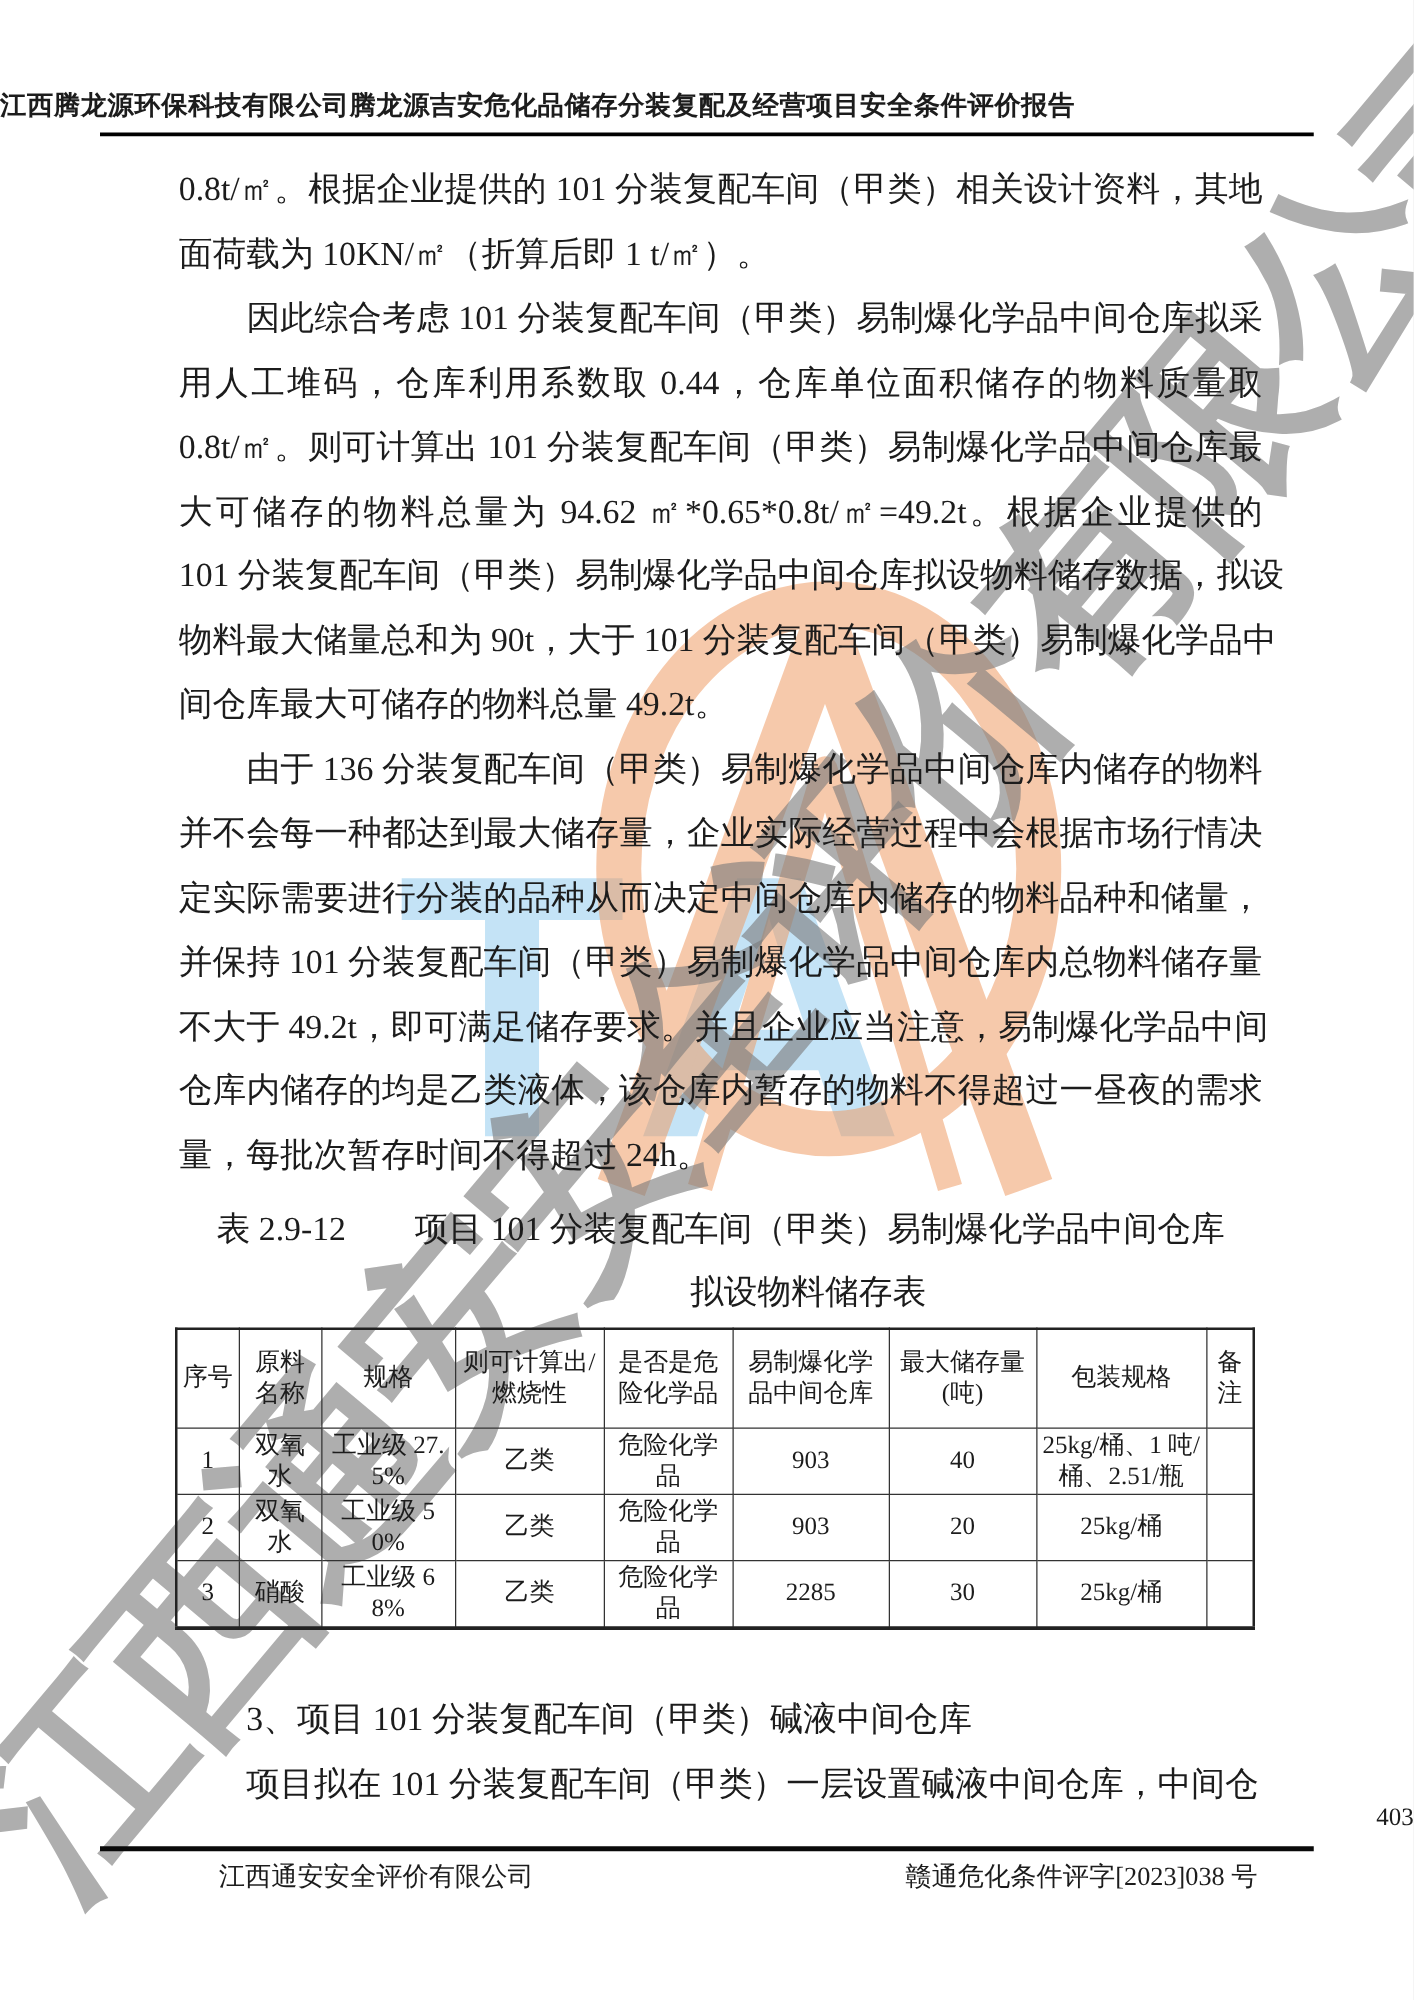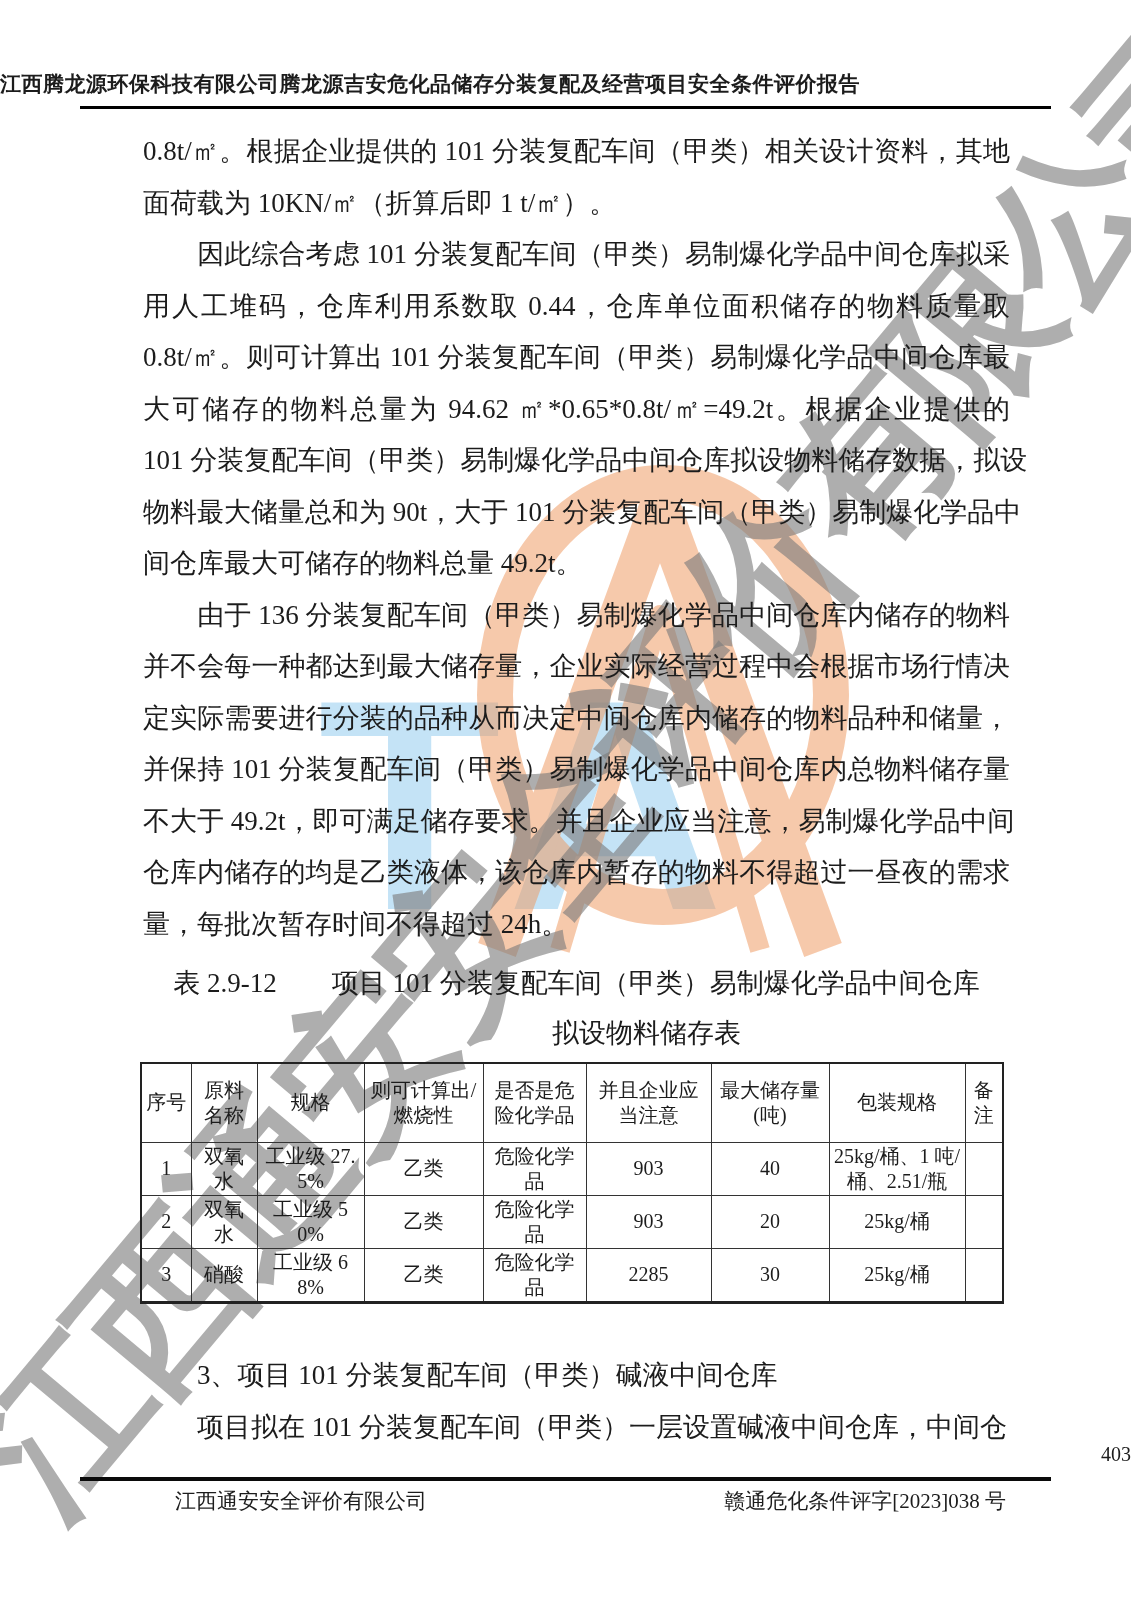--- a/index.html
+++ b/index.html
@@ -133,21 +133,21 @@
           <col style="width:136px">
           <col style="width:38px">
       </colgroup>
       <thead>
           <tr>
             <th>序号</th>
             <th>原料名称</th>
             <th>规格</th>
             <th>则可计算出/燃烧性</th>
             <th>是否是危险化学品</th>
-            <th>并且企业应当注意</th>
+            <th>易制爆化学品中间仓库</th>
             <th>最大储存量(吨)</th>
             <th>包装规格</th>
             <th>备注</th>
           </tr>
         </thead>
       <tbody>
           <tr>
             <td>1</td>
             <td>双氧水</td>
             <td>工业级 27.5%</td>

